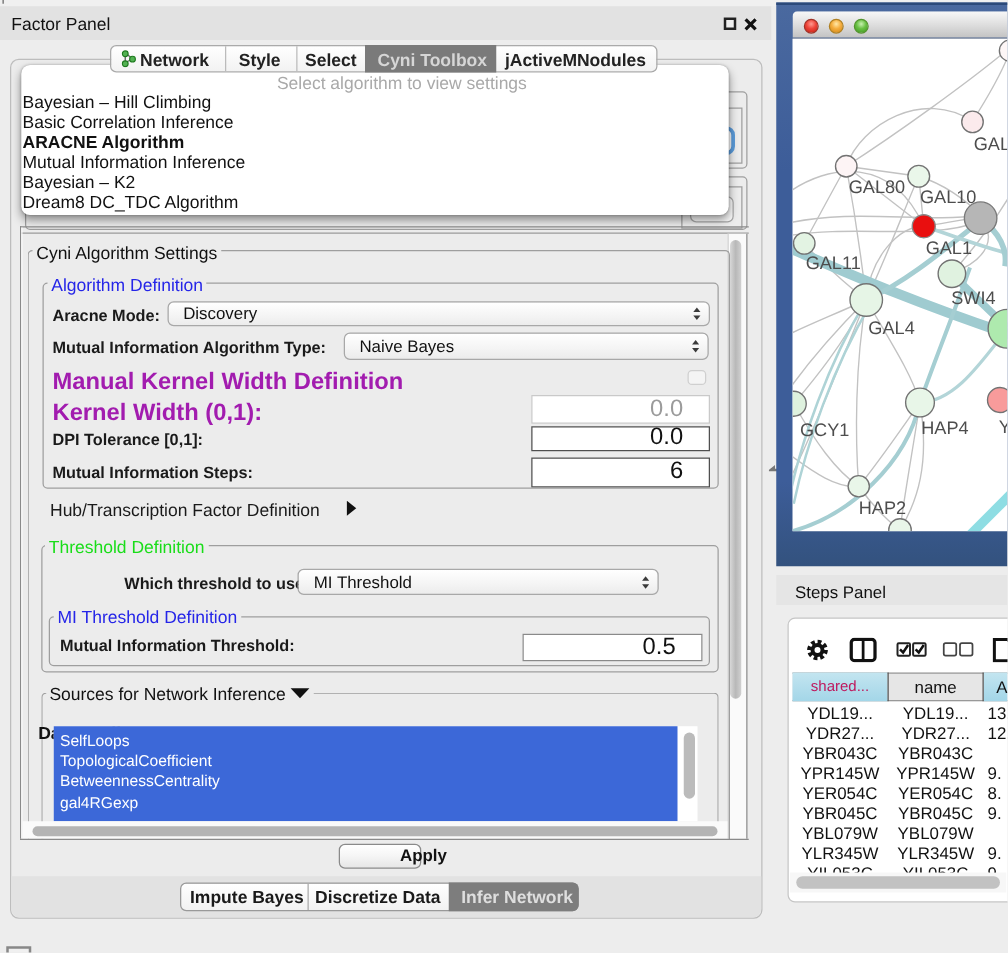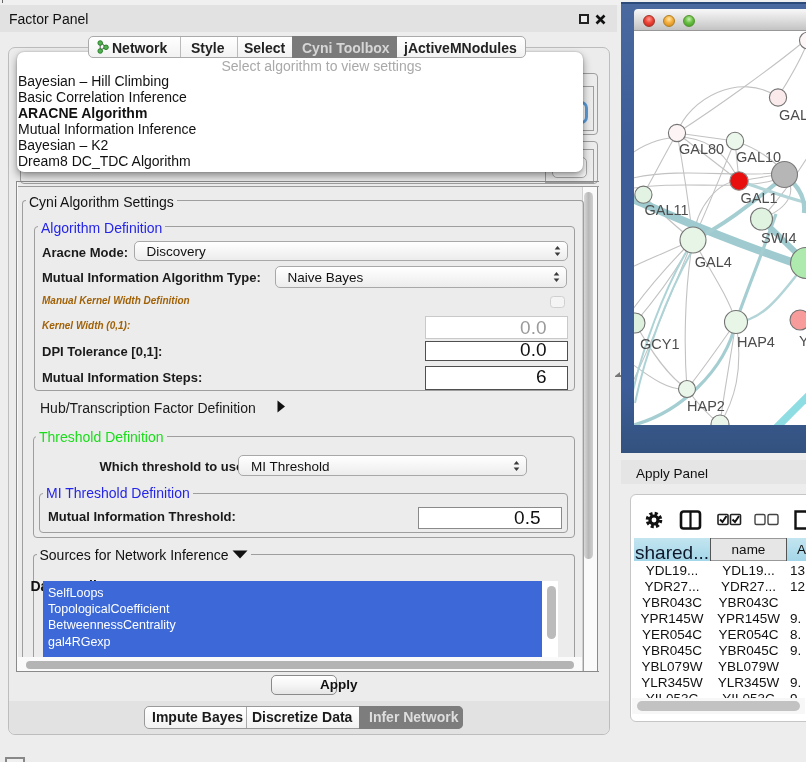--- a/index.html
+++ b/index.html
@@ -1,20 +1,20 @@
 <!DOCTYPE html>
 <html><head>
 <meta charset="utf-8">
 <style>
 * { margin:0; padding:0; box-sizing:border-box; }
 html,body { width:806px; height:762px; overflow:hidden; }
 body { font-family:"Liberation Sans", sans-serif; background:#ededed; position:relative; }
 .abs { position:absolute; }
 .lbl { font-size:13px; font-weight:bold; color:#1a1a1a; white-space:nowrap; }
-.glbl { font-size:10px; font-weight:bold; color:#a16207; white-space:nowrap;font-style:italic; }
+.glbl { font-size:19px; font-weight:bold; color:#a21caf; white-space:nowrap; }
 .groupbox { position:absolute; border:1px solid #9e9e9e; border-radius:4px; }
 .gtitle { position:absolute; top:-8px; background:#ececec; padding:0 3px; font-size:14px; white-space:nowrap; }
 .combo { position:absolute; border:1px solid #a8a8a8; border-radius:5px; background:linear-gradient(#ffffff,#f4f4f4 60%,#ececec); font-size:13.5px; color:#111; }
 .combo .ct { position:absolute; left:12px; top:50%; transform:translateY(-50%); white-space:nowrap; }
 .combo .arr { position:absolute; right:5px; top:50%; transform:translateY(-50%); width:9px; }
 .field { position:absolute; background:#fff; font-size:19px; text-align:right; padding-right:20px; }
 </style>
 </head>
 <body>
 
@@ -232,21 +232,21 @@
     <text x="60.7" y="236">GAL4</text>
     <text x="6" y="318">GCY1</text>
     <text x="103" y="316">HAP4</text>
     <text x="165" y="315">Y</text>
     <text x="53" y="380">HAP2</text>
   </g>
 </svg>
 </div>
 
 <div class="abs" style="left:621px;top:460px;width:185px;height:24px;background:#e5e5e5;"></div>
-<div class="abs" style="left:636px;top:466px;font-size:13.5px;color:#111;">Apply Panel</div>
+<div class="abs" style="left:636px;top:466px;font-size:13.5px;color:#111;">Steps Panel</div>
 
 <div class="abs" style="left:630px;top:494px;width:190px;height:228px;background:#fff;border:1px solid #c6c6c6;border-radius:6px;"></div>
 
 <svg class="abs" style="left:645px;top:510px;" width="165" height="20" viewBox="0 0 165 20">
   <g>
     <circle cx="9" cy="10" r="6.2" fill="none" stroke="#111" stroke-width="4.2" stroke-dasharray="2.8 2.05"></circle>
     <circle cx="9" cy="10" r="5.6" fill="#111"></circle>
     <circle cx="9" cy="10" r="2.4" fill="#fff"></circle>
   </g>
   <rect x="36" y="1.5" width="19" height="17" rx="2.5" fill="none" stroke="#111" stroke-width="2.6"></rect>
@@ -264,21 +264,21 @@
   <g fill="none" stroke="#111" stroke-width="2.4">
     <path d="M150.5 1.5 L161 1.5 L165 5.5 L165 18.5 L150.5 18.5 Z"></path>
   </g>
 </svg>
 
 <div class="abs" style="left:634px;top:538px;width:172px;height:23px;background:#e6e6e6;border-top:1px solid #999;border-bottom:1px solid #999;"></div>
 <div class="abs" style="left:634px;top:538px;width:76px;height:23px;background:linear-gradient(#c3e5f0,#a3d6e8);"></div>
 <div class="abs" style="left:787px;top:538px;width:19px;height:23px;background:linear-gradient(#c3e5f0,#a3d6e8);"></div>
 <div class="abs" style="left:710px;top:538px;width:1px;height:23px;background:#555;"></div>
 <div class="abs" style="left:786px;top:538px;width:1px;height:23px;background:#555;"></div>
-<div class="abs" style="left:634px;top:542px;width:76px;text-align:center;font-size:19px;color:#0f172a;">shared...</div>
+<div class="abs" style="left:634px;top:542px;width:76px;text-align:center;font-size:12px;color:#be185d;">shared...</div>
 <div class="abs" style="left:711px;top:542px;width:75px;text-align:center;font-size:13.5px;color:#111;">name</div>
 <div class="abs" style="left:797px;top:542px;font-size:13.5px;color:#111;">A</div>
 
 <div class="abs" style="left:634px;top:563px;width:76px;text-align:center;font-size:13.5px;color:#111;line-height:16px;">YDL19...<br>YDR27...<br>YBR043C<br>YPR145W<br>YER054C<br>YBR045C<br>YBL079W<br>YLR345W<br>YIL053C</div>
 <div class="abs" style="left:711px;top:563px;width:75px;text-align:center;font-size:13.5px;color:#111;line-height:16px;">YDL19...<br>YDR27...<br>YBR043C<br>YPR145W<br>YER054C<br>YBR045C<br>YBL079W<br>YLR345W<br>YIL053C</div>
 <div class="abs" style="left:790px;top:563px;width:16px;font-size:13.5px;color:#111;line-height:16px;overflow:hidden;">13...<br>12...<br>&nbsp;<br>9.<br>8.<br>9.<br>&nbsp;<br>9.<br>9.</div>
 
 <div class="abs" style="left:632px;top:698px;width:173px;height:16px;background:#f7f7f7;"></div>
 <div class="abs" style="left:637px;top:701px;width:163px;height:10px;background:#c2c2c2;border-radius:5px;"></div>
 

